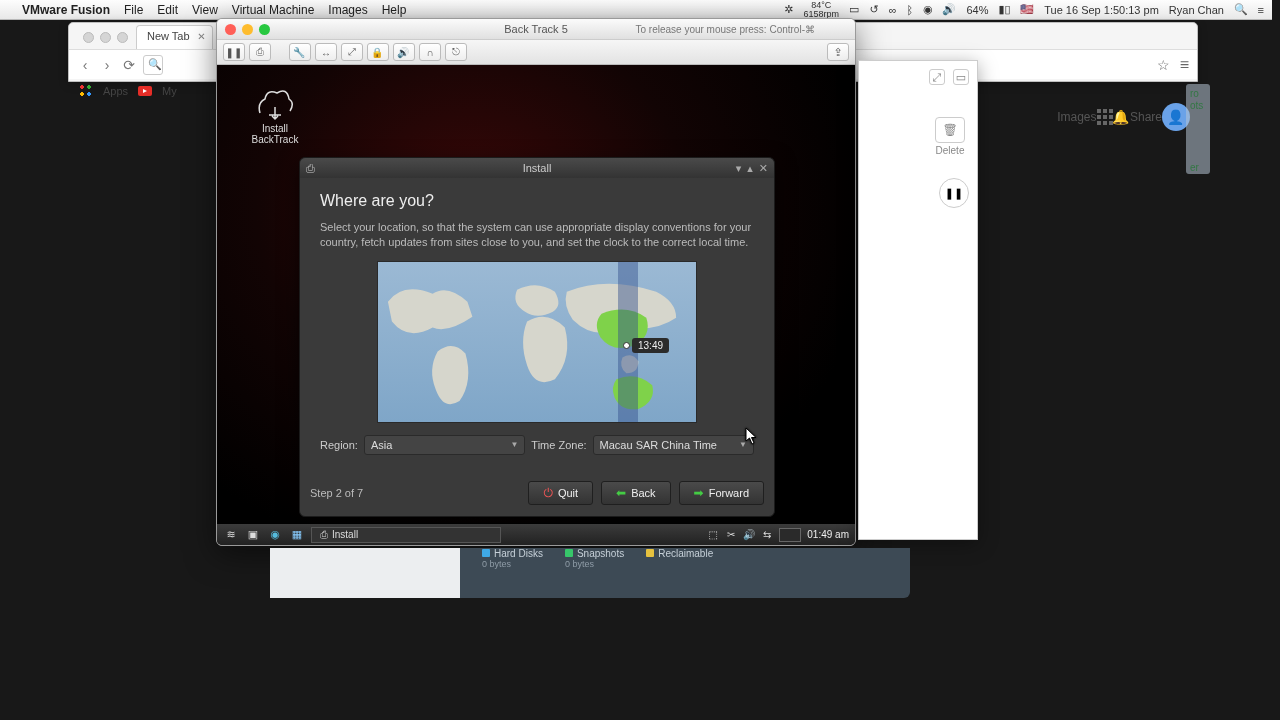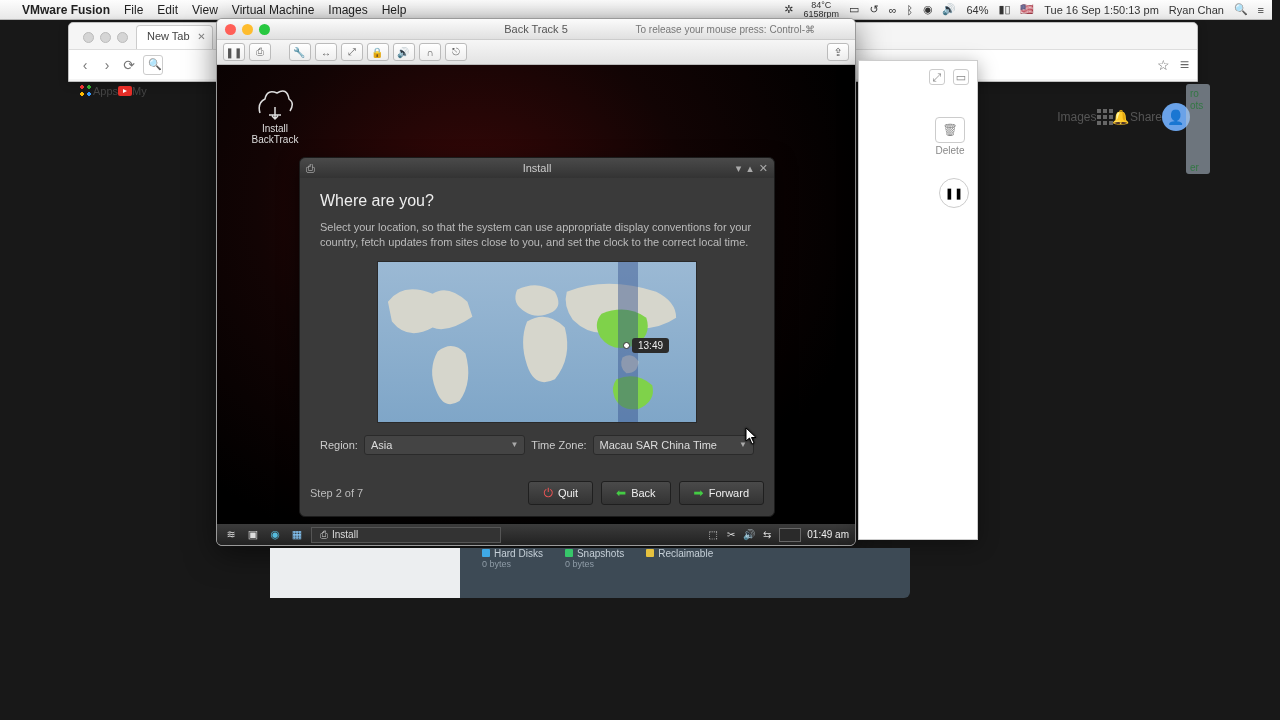--- a/index.html
+++ b/index.html
@@ -23,21 +23,21 @@
 .chrome .traffic span { width:11px; height:11px; border-radius:50%; background:#d5d5d5; border:1px solid #bbb; }
 .chrome .tab { height:24px; background:#fff; border:1px solid #ccc; border-bottom:none;
   border-radius:4px 4px 0 0; padding:4px 22px 0 10px; font-size:11px; color:#444; position:relative; }
 .chrome .tab .x { position:absolute; right:6px; top:5px; font-size:10px; color:#888; }
 .chrome .addrbar { height:30px; background:#fff; border-top:1px solid #ddd; display:flex; align-items:center; gap:6px; padding:0 8px; }
 .chrome .addrbar .nav { width:16px; text-align:center; color:#777; font-size:14px; }
 .chrome .omnibox { width:20px; height:20px; border:1px solid #ccc; border-radius:3px; display:flex; align-items:center; padding:0 4px; color:#888; font-size:11px; background:#fff; }
 .chrome .right { position:absolute; right:8px; top:33px; display:flex; gap:10px; align-items:center; color:#666; }
 .chrome .star { font-size:14px; }
 .chrome .ham { font-size:16px; }
-.bookmarks { position:absolute; top:80px; left:69px; height:22px; display:flex; align-items:center; padding:0 10px; font-size:11px; color:#444; }
+.bookmarks { position:absolute; top:80px; left:69px; height:22px; display:flex; align-items:center; gap:10px; padding:0 10px; font-size:11px; color:#444; }
 .bookmarks .dots { width:14px; height:14px; background:
   radial-gradient(circle at 3px 3px,#e33 2px,transparent 2px),
   radial-gradient(circle at 10px 3px,#3a3 2px,transparent 2px),
   radial-gradient(circle at 3px 10px,#fb0 2px,transparent 2px),
   radial-gradient(circle at 10px 10px,#39f 2px,transparent 2px); }
 .bookmarks .yt { width:14px;height:10px;background:#e52d27;border-radius:2px;display:flex;align-items:center;justify-content:center; }
 .bookmarks .yt::after{content:"";border-left:4px solid #fff;border-top:2.5px solid transparent;border-bottom:2.5px solid transparent;}
 
 
 .vm { position:absolute; top:18px; left:216px; width:640px; height:528px;

